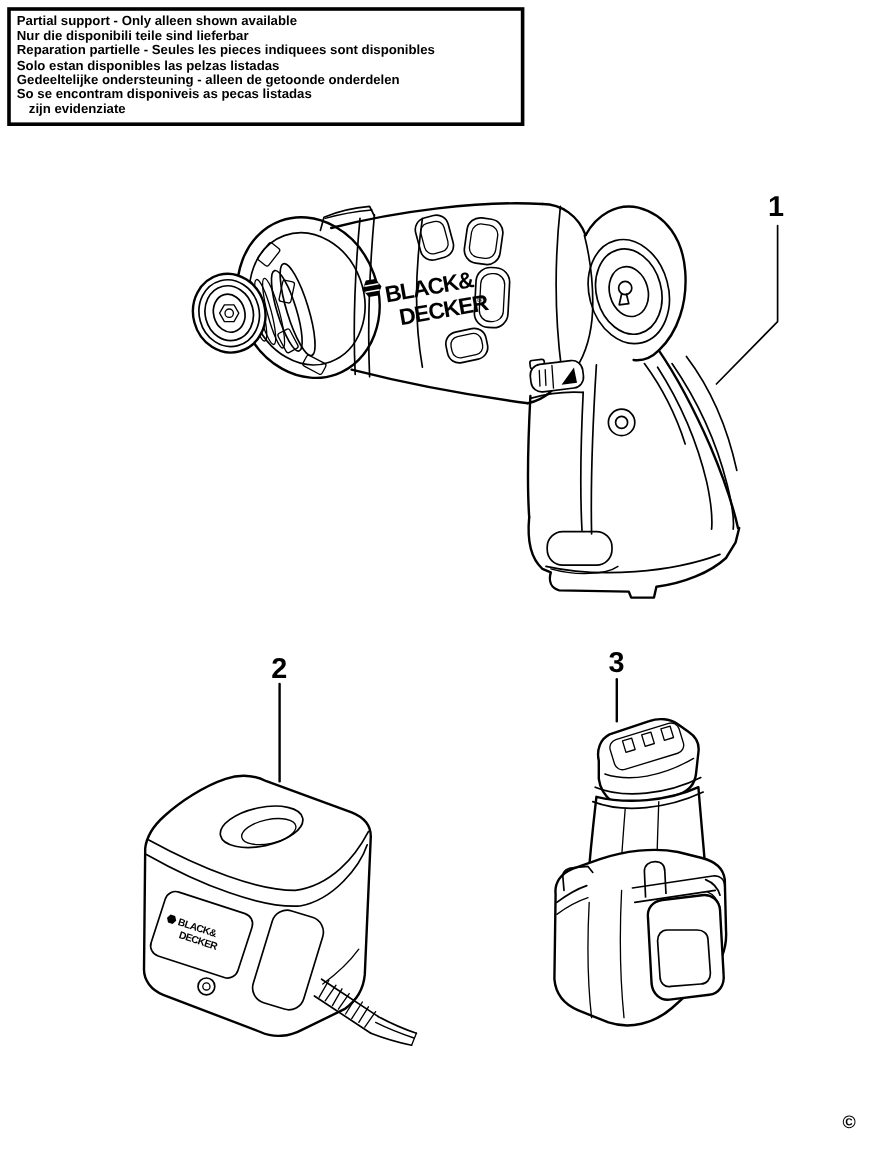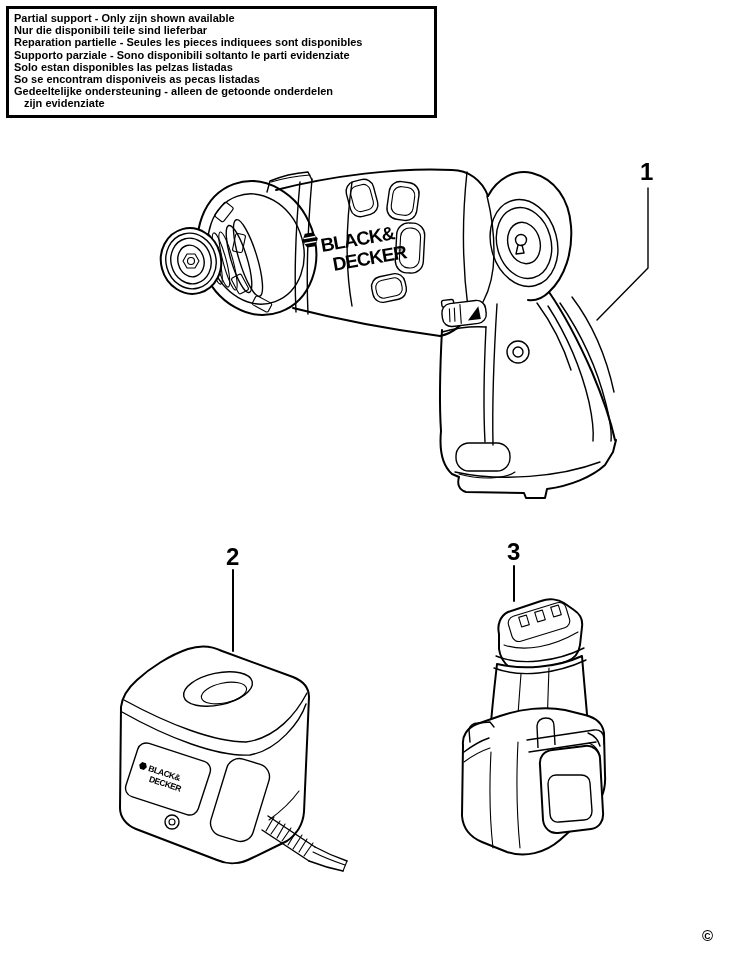--- a/index.html
+++ b/index.html
@@ -26,27 +26,26 @@
              letter-spacing:-0.5px;fill:#000;}
   .brand-reg{font-family:"Liberation Sans",sans-serif;font-weight:bold;font-size:6px;fill:#000;}
   .part-label{font-family:"Liberation Sans",sans-serif;font-weight:bold;font-size:24px;fill:#000;}
 </style>
 </head>
 <body>
 
 <div class="page">
 
   <div class="warning-box">
-    <div class="wline">Partial support - Only zijn shown available</div>
+    <div class="wline">Partial support - Only alleen shown available</div>
     <div class="wline">Nur die disponibili teile sind lieferbar</div>
     <div class="wline">Reparation partielle - Seules les pieces indiquees sont disponibles</div>
-    <div class="wline">Supporto parziale - Sono disponibili soltanto le parti evidenziate</div>
     <div class="wline">Solo estan disponibles las pelzas listadas</div>
+    <div class="wline">Gedeeltelijke ondersteuning - alleen de getoonde onderdelen</div>
     <div class="wline">So se encontram disponiveis as pecas listadas</div>
-    <div class="wline">Gedeeltelijke ondersteuning - alleen de getoonde onderdelen</div>
     <div class="wline indent">zijn evidenziate</div>
   </div>
 
   <svg width="730" height="959" viewBox="0 0 730 959">
 
     <g>
 
       <g>
         <ellipse class="ln" cx="257" cy="248" rx="58" ry="68" transform="rotate(-20 257 248)"></ellipse>
         <ellipse class="ln2" cx="256" cy="249" rx="47" ry="56" transform="rotate(-20 256 249)"></ellipse>

